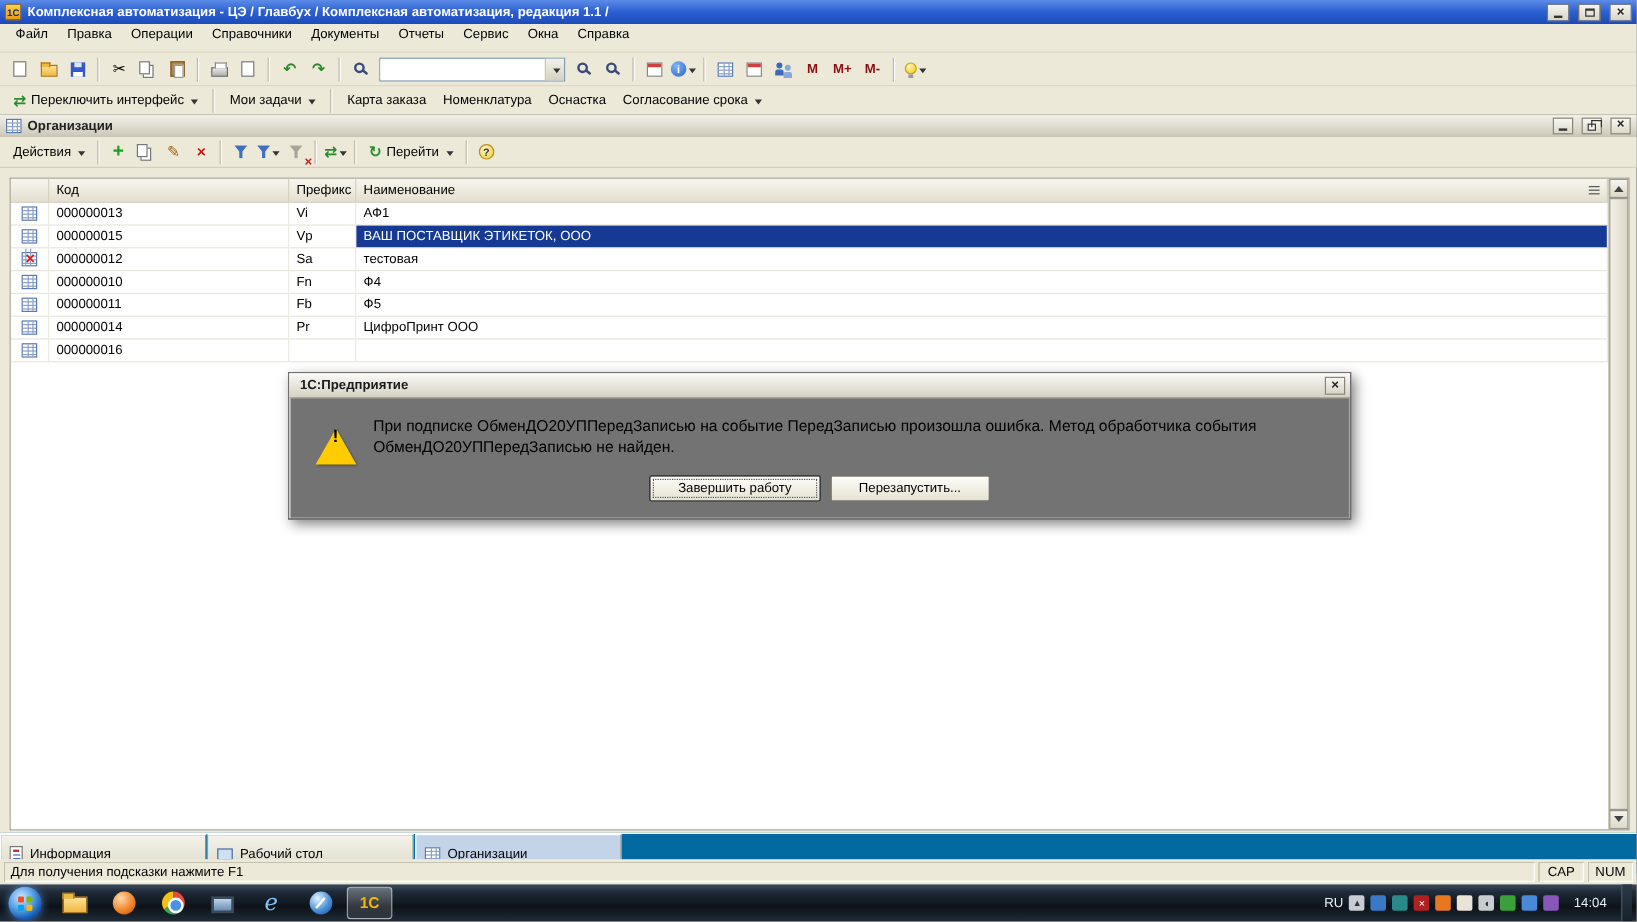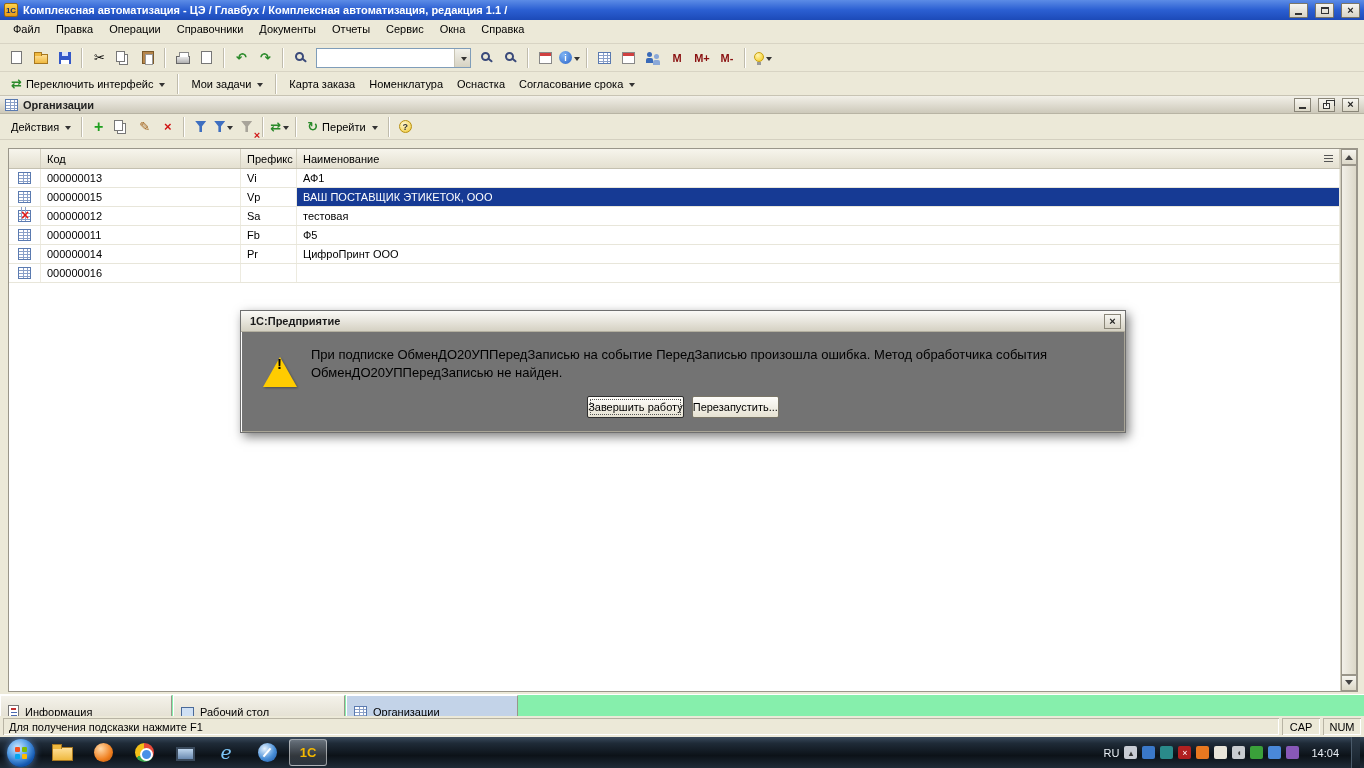--- a/index.html
+++ b/index.html
@@ -90,26 +90,26 @@
     background:linear-gradient(180deg,#fbfaf7,#d5d1c3);border-bottom:1px solid #b4b0a0;font-weight:bold;color:#1a1a1a;}
   #dialog-close{margin-left:auto;width:17px;height:15px;border:1px solid #8a8678;
     background:linear-gradient(180deg,#f6f5f0,#d8d4c6);display:flex;align-items:center;justify-content:center;}
   #dialog-body{display:flex;gap:14px;padding:13px 16px 4px 22px;}
   .warn{position:relative;width:34px;height:31px;flex:none;}
   .warn-tri{width:0;height:0;border-left:17px solid transparent;border-right:17px solid transparent;
     border-bottom:30px solid #fc0;filter:drop-shadow(1px 1px 1px rgba(0,0,0,.35));}
   .warn-ex{position:absolute;left:14px;top:10px;font-weight:bold;font-size:15px;color:#000;}
   .dialog-msg{font-size:13px;line-height:1.4;padding-top:1px;}
   #dialog-buttons{display:flex;justify-content:center;gap:8px;padding:10px 0 14px;}
-  .btn{height:22px;padding:0 0;background:linear-gradient(180deg,#fefdfa,#e6e2d2);
+  .btn{height:22px;padding:0 23px;background:linear-gradient(180deg,#fefdfa,#e6e2d2);
     border:1px solid #7a7668;border-radius:2px;font-size:11px;font-family:inherit;}
   .btn.default{border-color:#2f2f2f;outline:1px dotted #555;outline-offset:-4px;}
 
   
-  #tabs{position:absolute;left:0;right:0;top:694px;height:34px;background:#86efac;display:flex;border-top:1px solid #fff;}
+  #tabs{position:absolute;left:0;right:0;top:694px;height:34px;background:#0369a1;display:flex;border-top:1px solid #fff;}
   .tab{width:172px;display:flex;align-items:center;gap:6px;padding:0 7px;
     border:1px solid #9a968a;border-top-color:#fff;border-left-color:#fff;
     background:linear-gradient(180deg,#f4f2ea,#ddd9c9);margin-right:1px;}
   .tab.active{background:#c3d3e8;}
   #statusbar{position:absolute;left:0;right:0;top:716px;height:21px;background:#ece9d8;
     display:flex;align-items:center;gap:3px;padding:2px 3px;}
   .status-panel{height:17px;display:flex;align-items:center;padding:0 6px;
     box-shadow:inset 1px 1px 0 #b8b4a4, inset -1px -1px 0 #fff;}
   .status-hint{flex:1;}
   .status-ind{width:38px;justify-content:center;}
@@ -421,20 +421,28 @@
             <span class="ic ic-grid del-mark"></span>
           </div>
         <div class="gc col-code">000000012</div>
         <div class="gc col-prefix">Sa</div>
         <div class="gc col-name">тестовая</div>
       </div>
       <div class="grid-row">
         <div class="gc col-icon">
             <span class="ic ic-grid"></span>
           </div>
+        <div class="gc col-code">000000010</div>
+        <div class="gc col-prefix">Fn</div>
+        <div class="gc col-name">Ф4</div>
+      </div>
+      <div class="grid-row">
+        <div class="gc col-icon">
+            <span class="ic ic-grid"></span>
+          </div>
         <div class="gc col-code">000000011</div>
         <div class="gc col-prefix">Fb</div>
         <div class="gc col-name">Ф5</div>
       </div>
       <div class="grid-row">
         <div class="gc col-icon">
             <span class="ic ic-grid"></span>
           </div>
         <div class="gc col-code">000000014</div>
         <div class="gc col-prefix">Pr</div>

